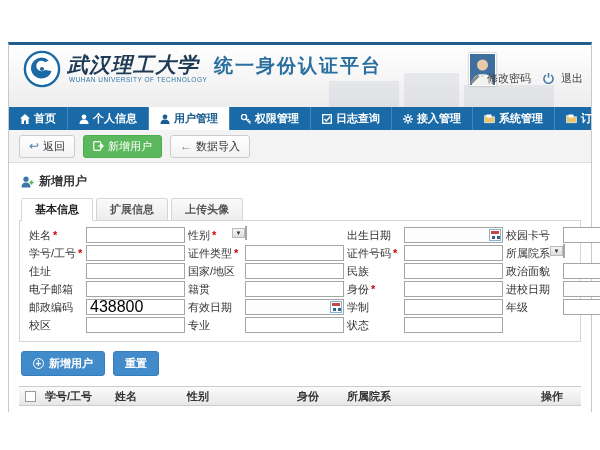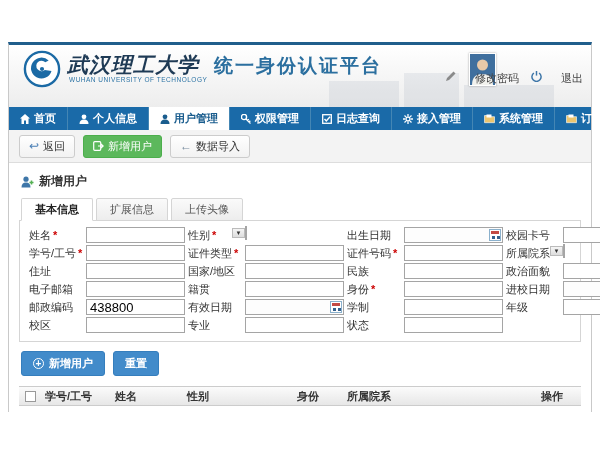--- a/index.html
+++ b/index.html
@@ -14,21 +14,21 @@
   .sk2 { left:395px; width:55px; height:34px; }
   .sk3 { left:455px; width:90px; height:22px; }
   .logo { position:absolute; left:14px; top:5px; }
   .uni { position:absolute; left:58px; top:6px; font-family:"DejaVu Serif",serif; font-weight:bold; font-style:italic;
          font-size:21px; color:#1e3a55; letter-spacing:1px; }
   .unien { position:absolute; left:60px; top:31px; font-size:6.5px; color:#2d74a5; letter-spacing:0.5px; }
   .platform { position:absolute; left:205px; top:8px; font-size:19px; font-weight:bold; color:#2b6f9f; letter-spacing:2px; }
   .avatar { position:absolute; left:460px; top:8px; width:27px; height:33px; border:1px solid #fff;
             box-shadow:0 0 2px rgba(0,0,0,.35); background:linear-gradient(#57a0d6,#2c5c8d); overflow:hidden; }
   .hlinks { position:absolute; right:8px; top:26px; font-size:11px; color:#555; display:flex; gap:12px; align-items:center; }
-  .hlink { display:flex; gap:19px; cursor:pointer; color:#444; }
+  .hlink { display:flex; align-items:center; gap:7px; cursor:pointer; color:#444; }
 
   
   .nav { height:23px; background:#1a6aa8; display:flex; }
   .nav-item { display:flex; align-items:center; gap:4px; padding:0 11px; font-size:11px; font-weight:bold;
               color:#fff; border-left:1px solid #4486b4; cursor:pointer; white-space:nowrap; }
   .nav-item:first-child { border-left:none; }
   .nav-item.active { background:#fff; color:#1a5d8e; }
   .nav-item svg { display:block; }
 
   
@@ -38,30 +38,30 @@
           border:1px solid #ccc; border-radius:3px; padding:3px 9px; cursor:pointer; }
   .tbtn .aricon { color:#4a7fb5; font-size:12px; line-height:10px; }
   .tbtn-green { background:#5cb85c; border:1px solid #4cae4c; color:#fff; }
 
   
   .panel { padding:7px 10px 0 10px; background:#fff; height:263px; }
   .sect { display:flex; align-items:center; gap:5px; font-size:12px; font-weight:bold; color:#333; padding:3px 0 7px 2px; }
 
   .tabs { display:flex; margin-left:2px; }
   .tab { font-size:11px; color:#555; background:linear-gradient(#fafafa,#ededed); border:1px solid #d5d5d5;
-         padding:3px 13px; margin-right:3px; border-radius:2px 2px 0 0; cursor:pointer; position:relative; top:1px; }
+         padding:3px 13px; margin-right:3px; border-radius:2px 2px 0 0; cursor:pointer; position:relative; top:1px;font-weight:bold; }
   .tab.active { background:#fff; color:#222; font-weight:bold; border-bottom:1px solid #fff; }
 
   .formbox { border:1px solid #d5d5d5; padding:5px 6px 7px 6px; }
   .grid { display:grid; grid-template-columns:1fr 1fr 1fr 1fr; grid-auto-rows:18px; }
   .cell { display:flex; align-items:center; font-size:11px; color:#333; }
   .flabel { width:60px; flex:0 0 60px; padding-left:3px; white-space:nowrap; }
   .req { color:#c00; font-weight:bold; margin-left:2px; }
   .iwrap { position:relative; width:99px; flex:0 0 99px; height:16px; }
-  .tinput { width:100%; height:16px; border:1px solid #a5a5a5; font-size:13px; padding:0 3px; font-family:"Liberation Sans",sans-serif; }
+  .tinput { width:100%; height:16px; border:1px solid #a5a5a5; font-size:16px; padding:0 3px; font-family:"Liberation Sans",sans-serif; }
   .selbox { width:100%; height:16px; border:1px solid #a5a5a5; background:#fff; position:relative; cursor:pointer; }
   .selarrow { position:absolute; right:1px; top:1px; bottom:1px; width:13px; background:linear-gradient(#f5f5f5,#ddd);
               border:1px solid #bbb; display:flex; align-items:center; justify-content:center; font-size:6px; color:#333; }
   .calbtn { position:absolute; right:2px; top:2px; width:12px; height:12px; background:#fff; border:1px solid #8ab0cc;
             cursor:pointer; }
   .calbtn::before { content:""; position:absolute; left:1px; right:1px; top:1px; height:3px; background:#c34a44; }
   .calbtn::after { content:""; position:absolute; left:2px; top:6px; width:3px; height:3px; background:#35618e;
                    box-shadow:5px 0 0 #35618e, 0 0 0 transparent; }
   .datebox .tinput { background:#fdfdfd; }
 

